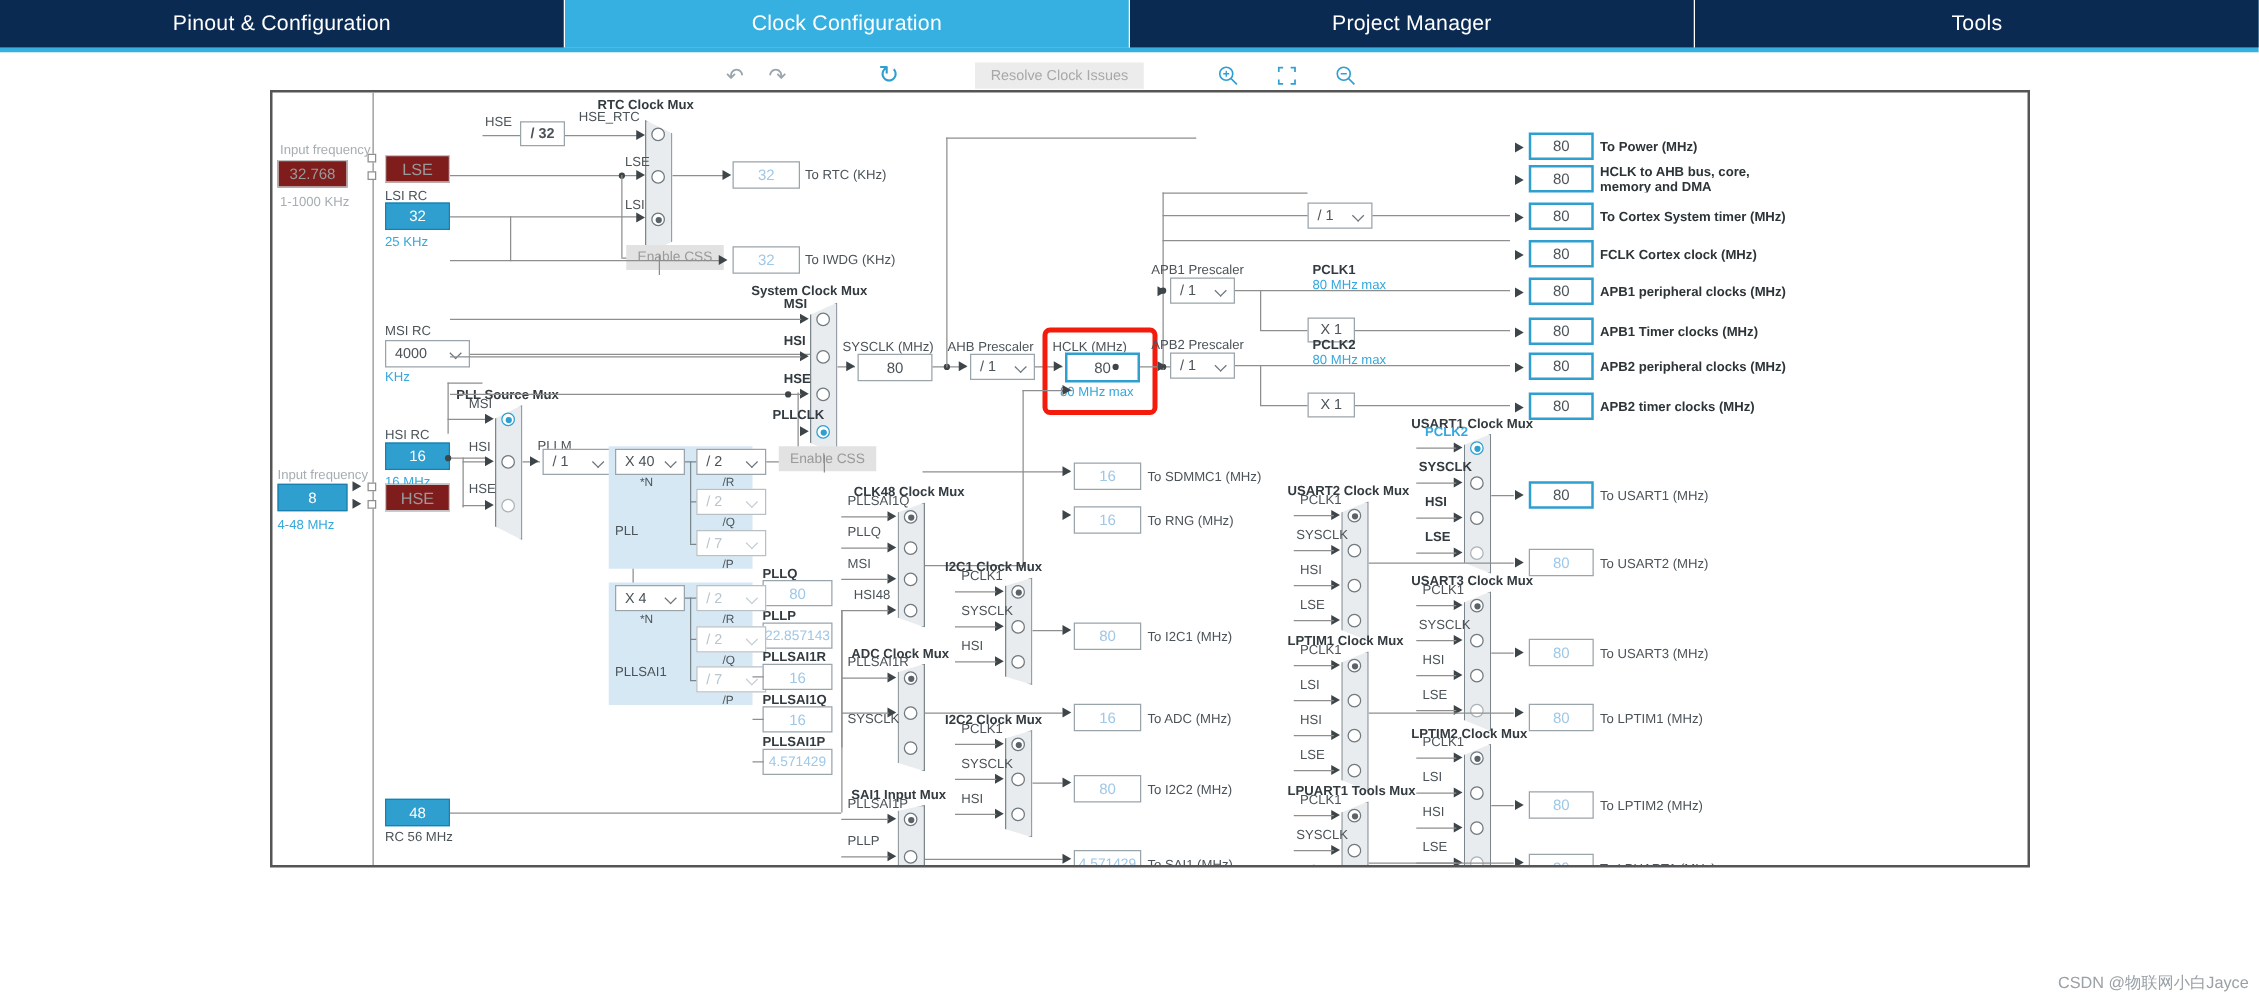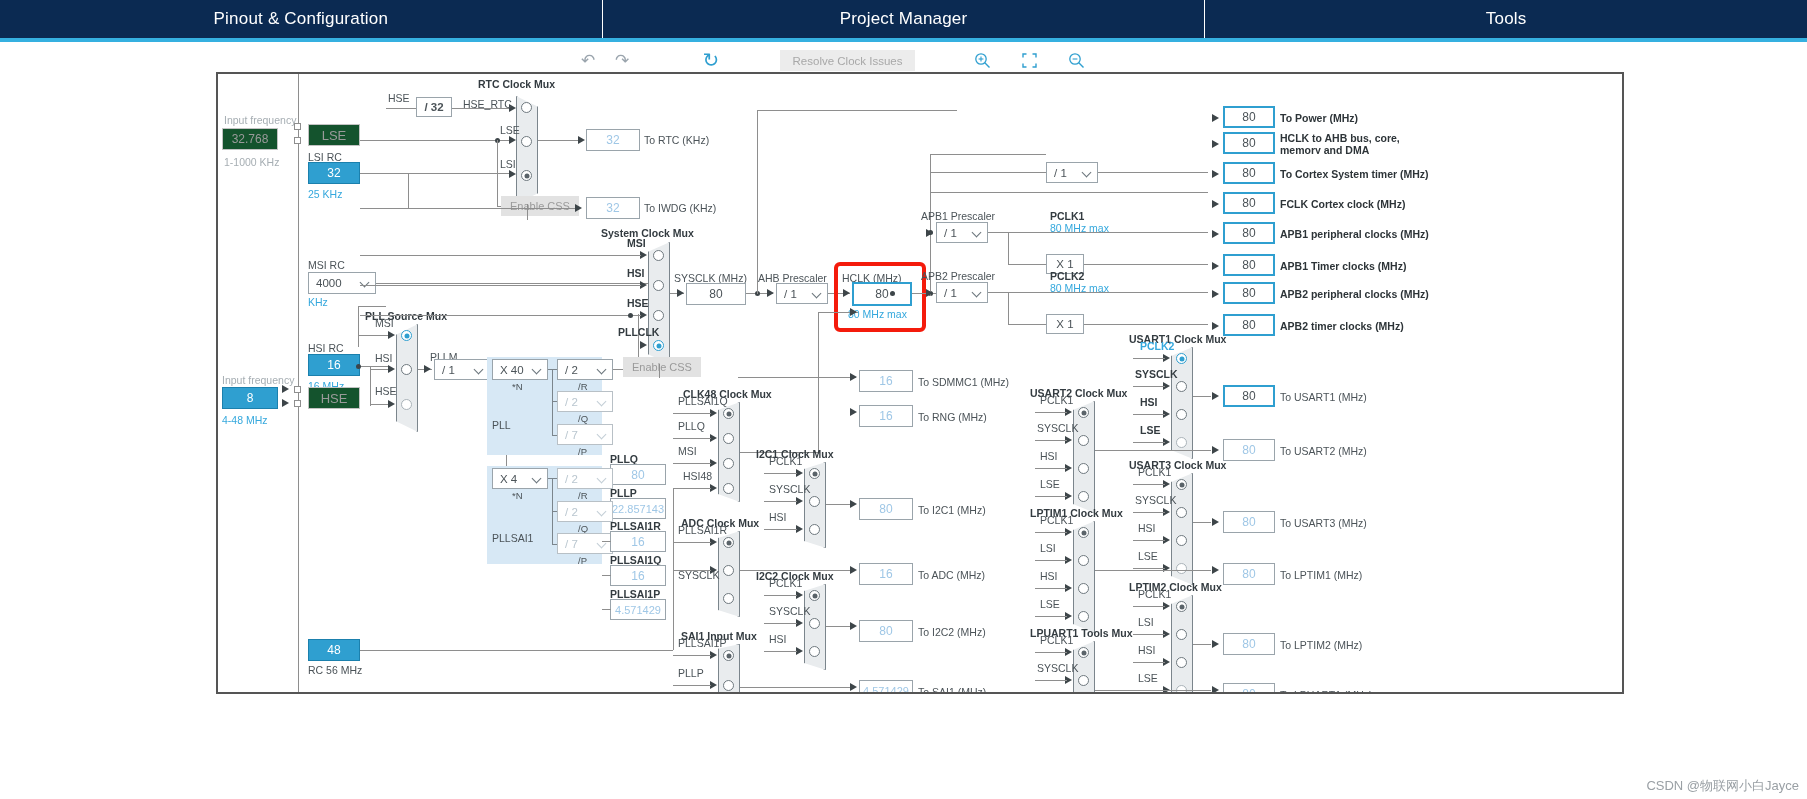--- a/index.html
+++ b/index.html
@@ -63,21 +63,21 @@
   .lbl.grey { color:#a6aeb3; }
   .lbl.dark { color:#2d3438; font-weight:bold; }
   .lbl.sm { font-size:9.5px; }
 
   
   .vbox {
     position:absolute; border:1px solid #9aa4ab; background:#ffffff;
     font-size:12px; color:#4b5358; display:flex; align-items:center; justify-content:center;
   }
   .vbox.dim { color:#9fc7e6; }
-  .vbox.greyfill { background:#14532d; color:#9a9a9a; border-color:#c3c3c3; }
+  .vbox.greyfill { background:#7f1d1d; color:#9a9a9a; border-color:#c3c3c3; }
   .vbox.blueborder { border:2px solid #2f9fd0; color:#4b5358; background:#fff; }
   .vbox.cyanfill { background:#2f9fd0; color:#ffffff; border:1px solid #1b80ad; font-size:12px; }
 
   
   .sel {
     position:absolute; border:1px solid #9aa4ab; background:#ffffff;
     font-size:11.5px; color:#4b5358; display:flex; align-items:center;
     padding-left:7px; cursor:pointer;
   }
   .sel.dim { color:#b9c6cf; border-color:#b8c0c6; }
@@ -144,20 +144,23 @@
     position:absolute; right:8px; bottom:4px;
     font-size:13px; color:#9aa0a5;
   }
 </style>
 </head>
 <body>
 
 <div id="tabbar">
   <div class="tab">
       <span>Pinout &amp; Configuration</span>
+    </div>
+  <div class="tab active">
+      <span>Clock Configuration</span>
     </div>
   <div class="tab">
       <span>Project Manager</span>
     </div>
   <div class="tab">
       <span>Tools</span>
     </div>
 </div>
 <div id="tabstrip"></div>
 
@@ -209,21 +212,21 @@
 
   <div class="lbl" style="left:90px; top:77px;">LSI RC</div>
   <div class="vbox cyanfill" style="left:90px; top:88px; width:52px; height:22px;">32</div>
   <div class="lbl blue" style="left:90px; top:114px;">25 KHz</div>
 
   <div class="lbl" style="left:170px; top:18px;">HSE</div>
   <div class="hline" style="left:168px; top:34px; width:30px;"></div>
   <div class="vbox" style="left:198px; top:23px; width:36px; height:20px; font-weight:bold; font-size:11.5px;">/ 32</div>
   <div class="hline" style="left:234px; top:34px; width:62px;"></div>
   <div class="arrow" style="left:291px; top:30px;"></div>
-  <div class="lbl" style="left:245px; top:24px;">HSE_RTC</div>
+  <div class="lbl" style="left:245px; top:14px;">HSE_RTC</div>
 
   <div class="lbl b" style="left:260px; top:4px;">RTC Clock Mux</div>
   <div class="mux" style="left:298px; top:22px; width:22px; height:108px; clip-path:polygon(0 0,100% 10%,100% 90%,0 100%);"></div>
   <div class="radio" style="left:303px; top:28px;"></div>
   <div class="radio" style="left:303px; top:62px;"></div>
   <div class="radio on" style="left:303px; top:96px;"></div>
 
   <div class="lbl" style="left:282px; top:50px;">LSE</div>
   <div class="lbl" style="left:282px; top:84px;">LSI</div>
   <div class="hline" style="left:142px; top:66px; width:152px;"></div>

